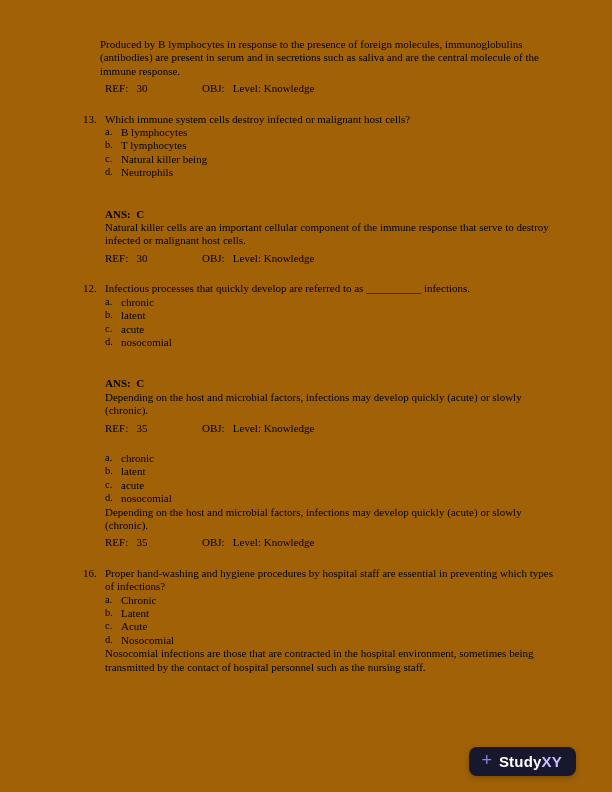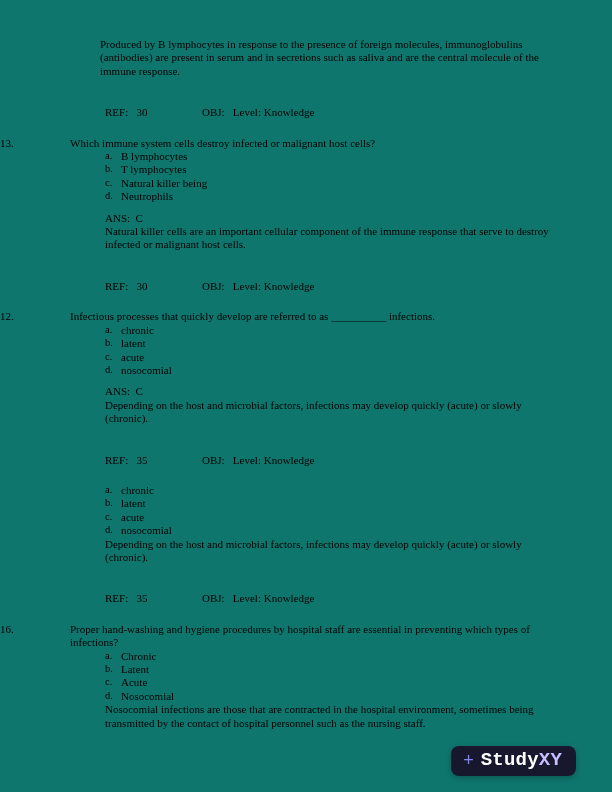--- a/index.html
+++ b/index.html
@@ -1,69 +1,70 @@
 <!DOCTYPE html>
 <html><head>
 <meta charset="utf-8">
 <style>
   * { box-sizing: border-box; }
   html, body { margin: 0; padding: 0; background: #e8e8e8; }
   .page {
     width: 612px;
     height: 792px;
     margin: 0 auto;
-    background: #0f766e;
+    background: #a16207;
     position: relative;
     font-family: "Liberation Serif", serif;
     font-size: 11px;
     line-height: 1.22;
     color: #000000;
     padding-top: 38px;
     overflow: hidden;
   }
   .intro-paragraph {
     margin: 0 55px 0 100px;
   }
   .refline {
     display: flex;
     margin-left: 105px;
     margin-right: 50px;
-    margin-top: 28px;
+    margin-top: 4px;
   }
   .refline .ref {
     width: 97px;
     white-space: pre;
   }
   .refline .obj {
     white-space: pre;
   }
   .question { margin-top: 17px; }
   .q-head {
     display: flex;
+    margin-left: 83px;
     margin-right: 50px;
-    gap: 48px;
   }
   .q-num {
     width: 22px;
     flex-shrink: 0;
   }
   .q-text { flex: 1; }
   .q-body {
     margin-left: 105px;
     margin-right: 50px;
   }
   .choice { display: flex; }
   .choice-letter {
     width: 16px;
     flex-shrink: 0;
     font-size: 10.5px;
   }
   .ans {
-    margin-top: 8px;
+    margin-top: 28px;
     white-space: pre;
+    font-weight: bold;
   }
   .explanation { }
   .brand-badge {
     position: absolute;
     right: 36px;
     bottom: 16px;
     background: #17172e;
     border-radius: 8px;
     padding: 5px 14px 6px 12px;
     display: flex;
@@ -74,22 +75,22 @@
   }
   .plus-icon {
     color: #8585ee;
     font-family: "Liberation Sans", sans-serif;
     font-size: 18px;
     font-weight: 400;
     line-height: 1;
     transform: translateY(-1px);
   }
   .brand-text {
-    font-family: Liberation Mono, monospace;
-    font-size: 19px;
+    font-family: Liberation Sans, sans-serif;
+    font-size: 15px;
     font-weight: bold;
     color: #ffffff;
     line-height: 1;
     letter-spacing: 0.2px;
   }
   .brand-xy {
     color: #c9bcff;
   }
 </style>
 </head>

